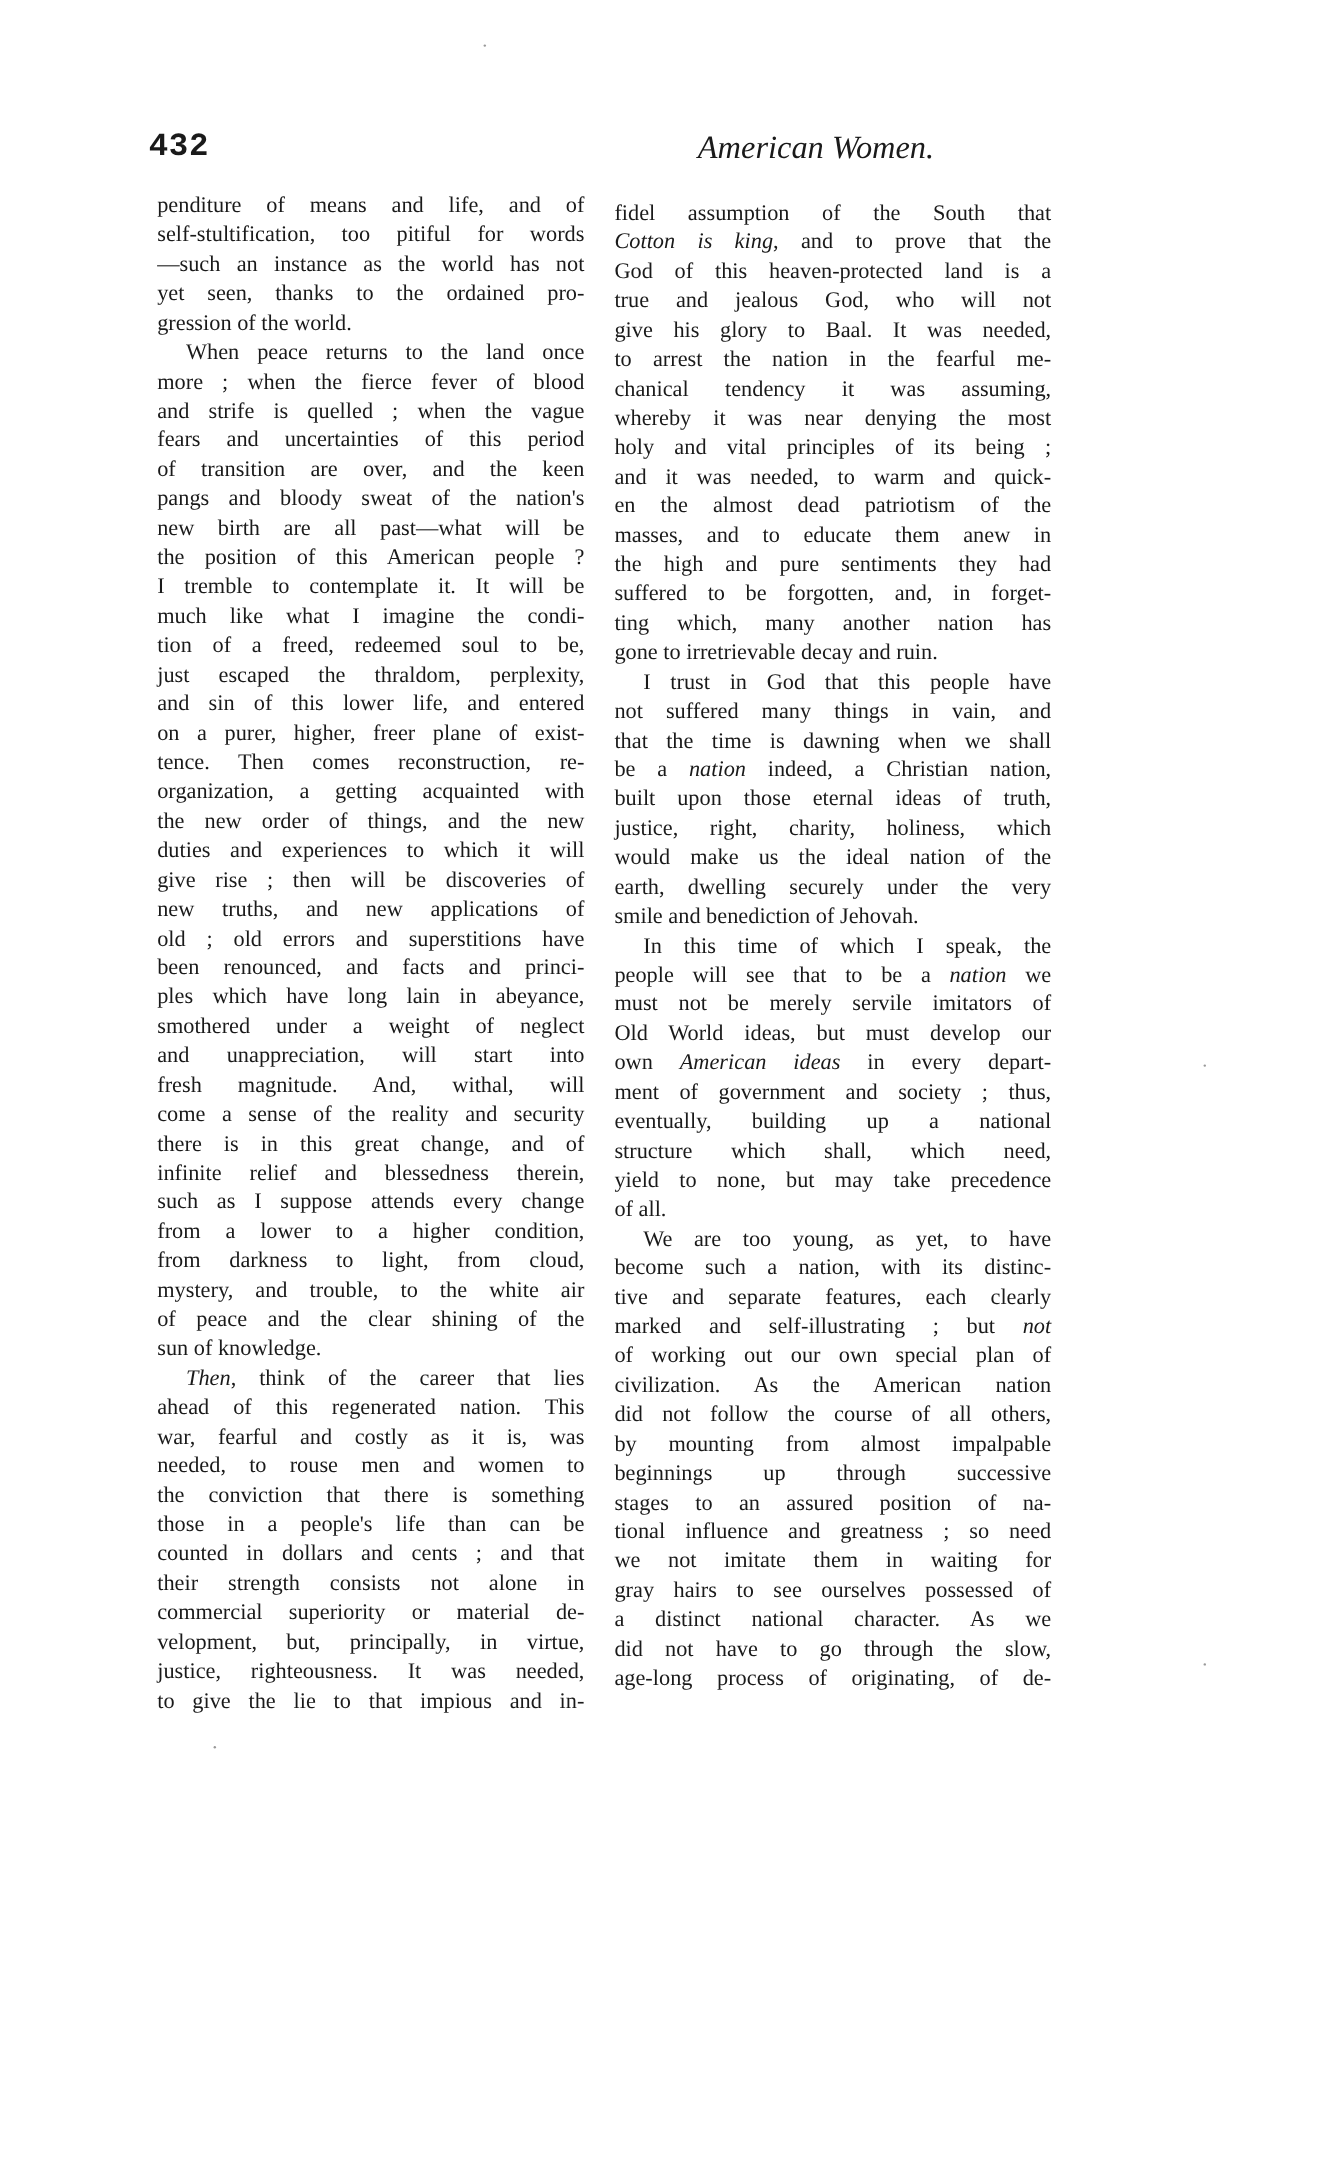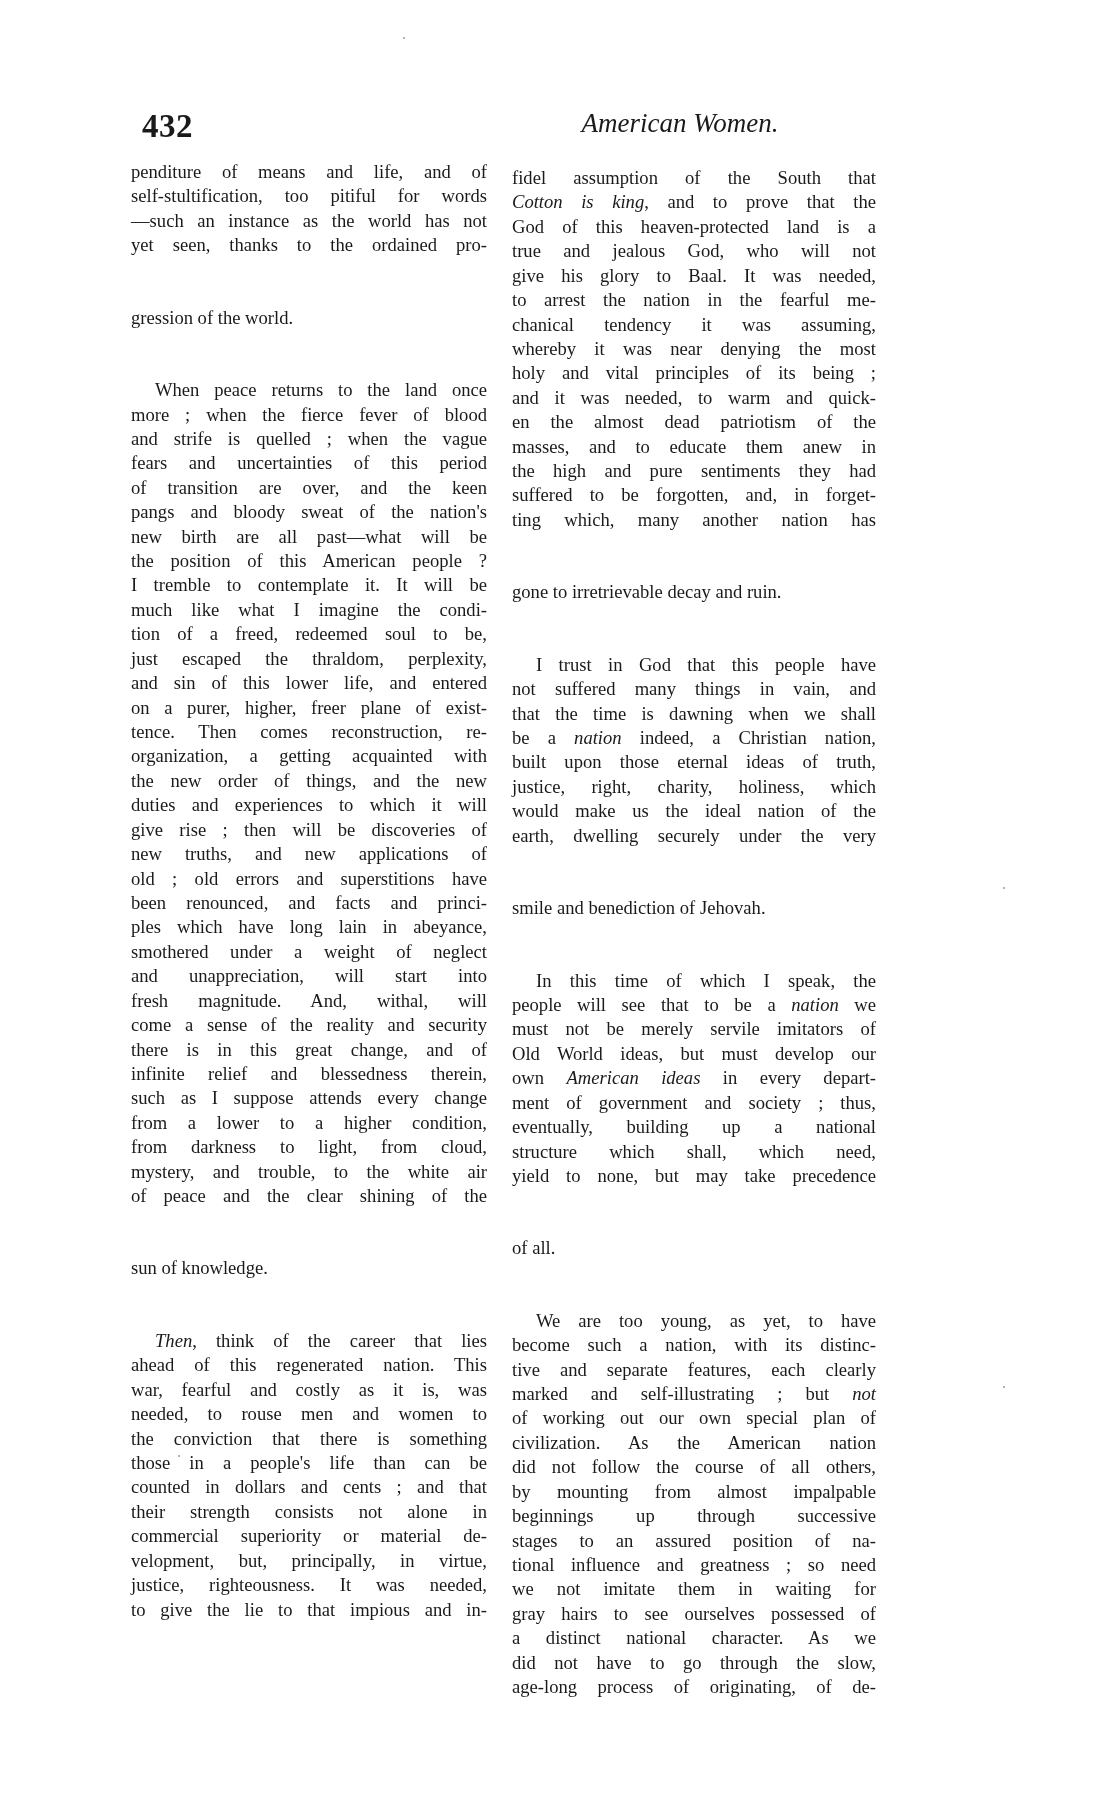--- a/index.html
+++ b/index.html
@@ -1,29 +1,29 @@
 <!DOCTYPE html>
 <html><head>
   <meta charset="utf-8">
   <style>
     html, body { margin: 0; padding: 0; background: #ffffff; }
     body { width: 1120px; height: 1800px; position: relative; overflow: hidden;
            font-family: "DejaVu Serif", "Liberation Serif", serif; color: #1a1a1a; }
-    .page-number { position: absolute; left: 142px; top: 108px; font-size: 33px; font-weight: bold;
-                   font-family: Liberation Serif, serif; letter-spacing: 0.5px; }
+    .page-number { position: absolute; left: 124px; top: 108px; font-size: 27px; font-weight: bold;
+                   font-family: Liberation Mono, monospace; letter-spacing: 0.5px; }
     .running-head { position: absolute; left: 0; width: 1360px; top: 108px; text-align: center;
                     font-size: 27px; font-style: italic; font-family: "Liberation Serif", serif; }
     .column { position: absolute; top: 160px; }
     .col-left { left: 131px; width: 356px; }
     .col-right { left: 512px; width: 364px; top: 166px; }
     .line { display: block; height: 24.43px; line-height: 24.43px; font-size: 18.6px;
             font-family: "Liberation Serif", serif; white-space: nowrap;
             text-align: justify; text-align-last: justify; }
-    .line.last { text-align-last: left; margin-top: 48px; }
-    .line.indent { padding-left: 24px; margin-top: 48px; }
+    .line.last { text-align-last: left; }
+    .line.indent { padding-left: 24px; }
     .line i { }
     .speck { position: absolute; width: 2px; height: 2px; background: #999; border-radius: 1px; }
   </style>
 </head>
 <body>
 
 <div class="page-number">432</div>
 <div class="running-head">American Women.</div>
 
 <div class="column col-left" id="col-left">

